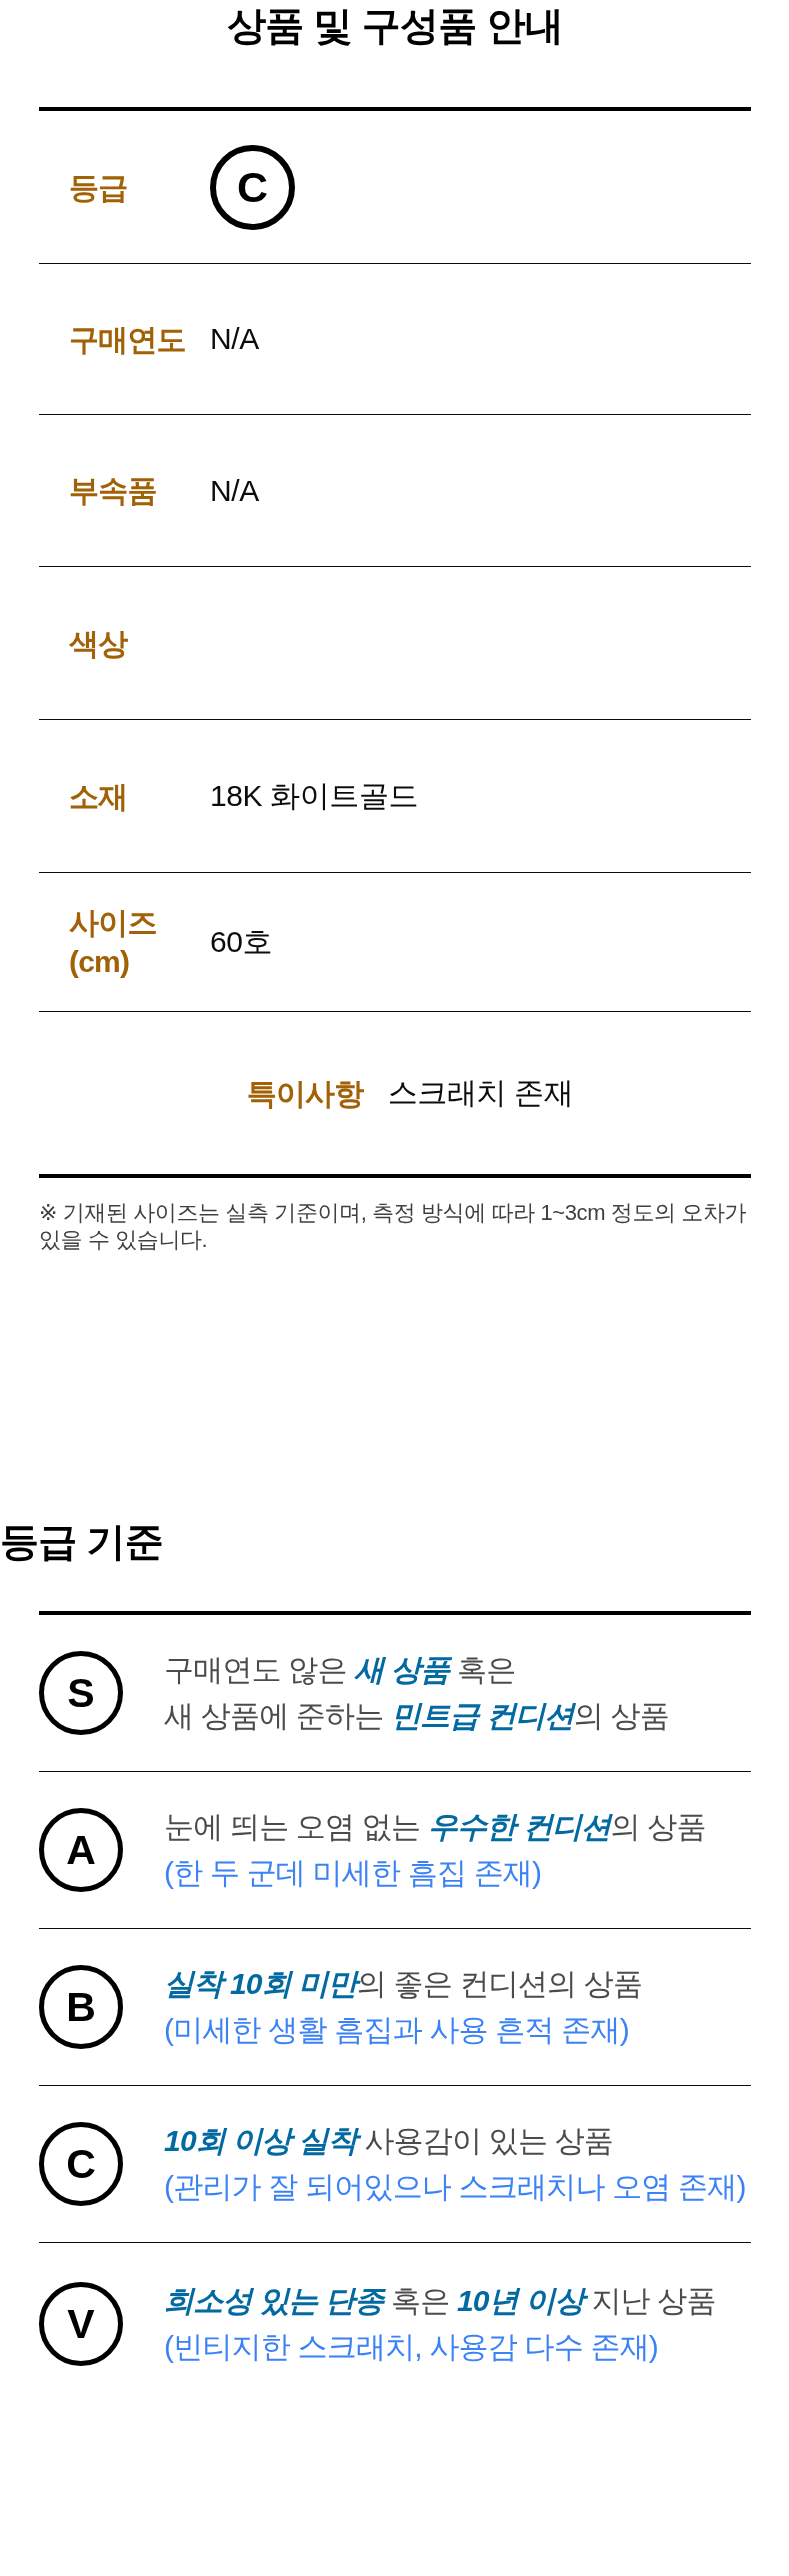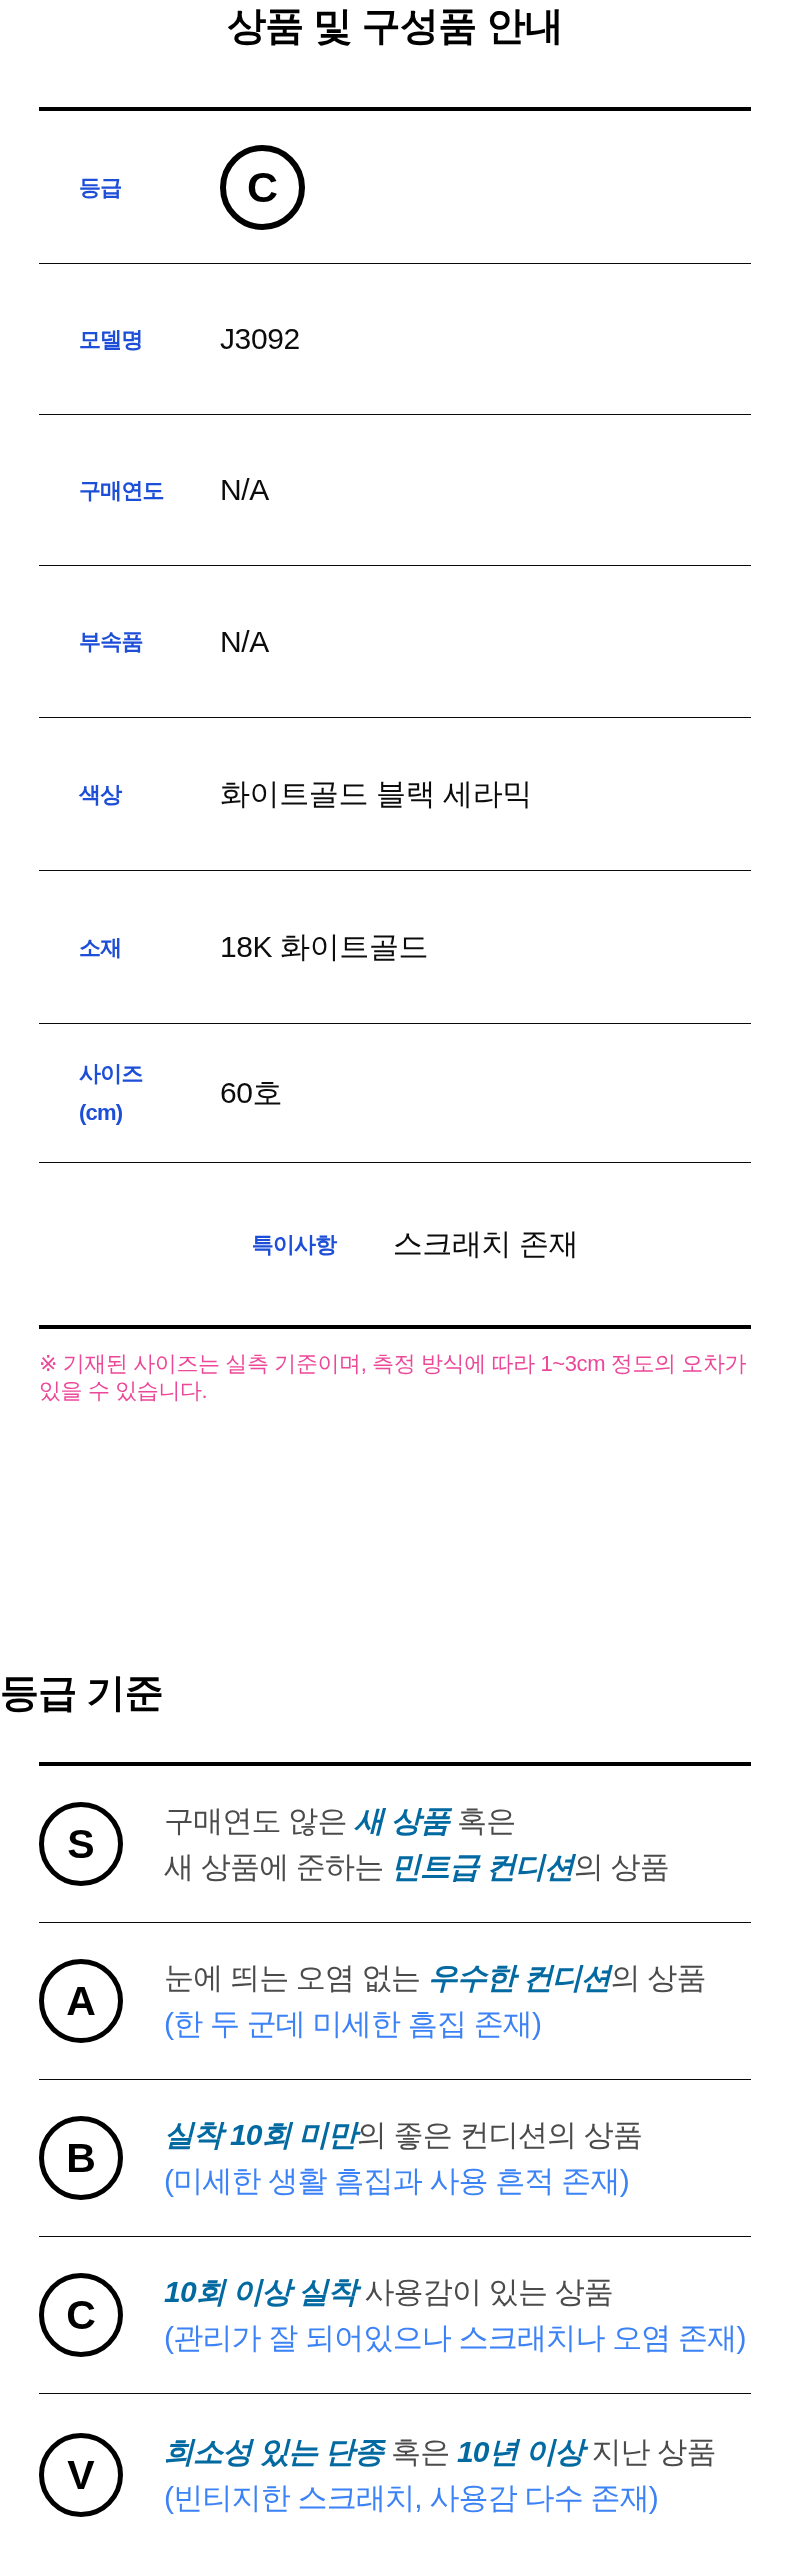--- a/index.html
+++ b/index.html
@@ -24,36 +24,36 @@
   .spec-row{
     display:flex;align-items:center;
     padding-left:30px;
     border-bottom:1.6px solid #0a0a0a;
   }
   .spec-row.last{border-bottom:none;justify-content:center;}
   .h-192{height:152px}.h-190{height:150px}.h-191{height:151px}
   .h-193{height:152px}.h-175{height:138px}.h-205{height:162px}
   .spec-label{
     width:141px;flex-shrink:0;
-    font-size:22px;font-weight:700;color:#1d4ed8;
-    line-height:39px;letter-spacing:-0.8px;margin-left:10px;
+    font-size:30px;font-weight:700;color:#a16207;
+    line-height:39px;letter-spacing:-0.8px;
   }
   .spec-value{
     font-size:30px;color:#0c0c0c;letter-spacing:-0.4px;
   }
   .grade-badge{
     width:73px;height:73px;
     border:6.3px solid #000;border-radius:50%;
     display:flex;align-items:center;justify-content:center;
     font-size:43px;font-weight:700;color:#000;
     box-sizing:content-box;
   }
   .footnote{
     margin:20.5px 39px 0 39px;
-    font-size:22px;line-height:27px;color:#ec4899;letter-spacing:-0.4px;
+    font-size:22px;line-height:27px;color:#404040;letter-spacing:-0.4px;
   }
   
   .grading-title{
     margin:263px 0 0 0;
     font-size:39px;line-height:51px;font-weight:700;
     text-align:left;color:#000;letter-spacing:-0.8px;
   }
   .grading-divider{
     height:4.7px;background:#000;
     margin:44px 39px 0 39px;
@@ -86,38 +86,33 @@
 <div>
   <h1 class="main-title">상품 및 구성품 안내</h1>
 
   <div class="spec-table">
 
     <div class="spec-row h-192">
       <div class="spec-label">등급</div>
       <div class="grade-badge">C</div>
     </div>
 
-    <div class="spec-row h-190">
-      <div class="spec-label">모델명</div>
-      <div class="spec-value">J3092</div>
-    </div>
 
     <div class="spec-row h-190">
       <div class="spec-label">구매연도</div>
       <div class="spec-value">N/A</div>
     </div>
 
     <div class="spec-row h-191">
       <div class="spec-label">부속품</div>
       <div class="spec-value">N/A</div>
     </div>
 
     <div class="spec-row h-193">
       <div class="spec-label">색상</div>
-      <div class="spec-value">화이트골드 블랙 세라믹</div>
     </div>
 
     <div class="spec-row h-193">
       <div class="spec-label">소재</div>
       <div class="spec-value">18K 화이트골드</div>
     </div>
 
     <div class="spec-row h-175">
       <div class="spec-label">
         <div>사이즈</div>

